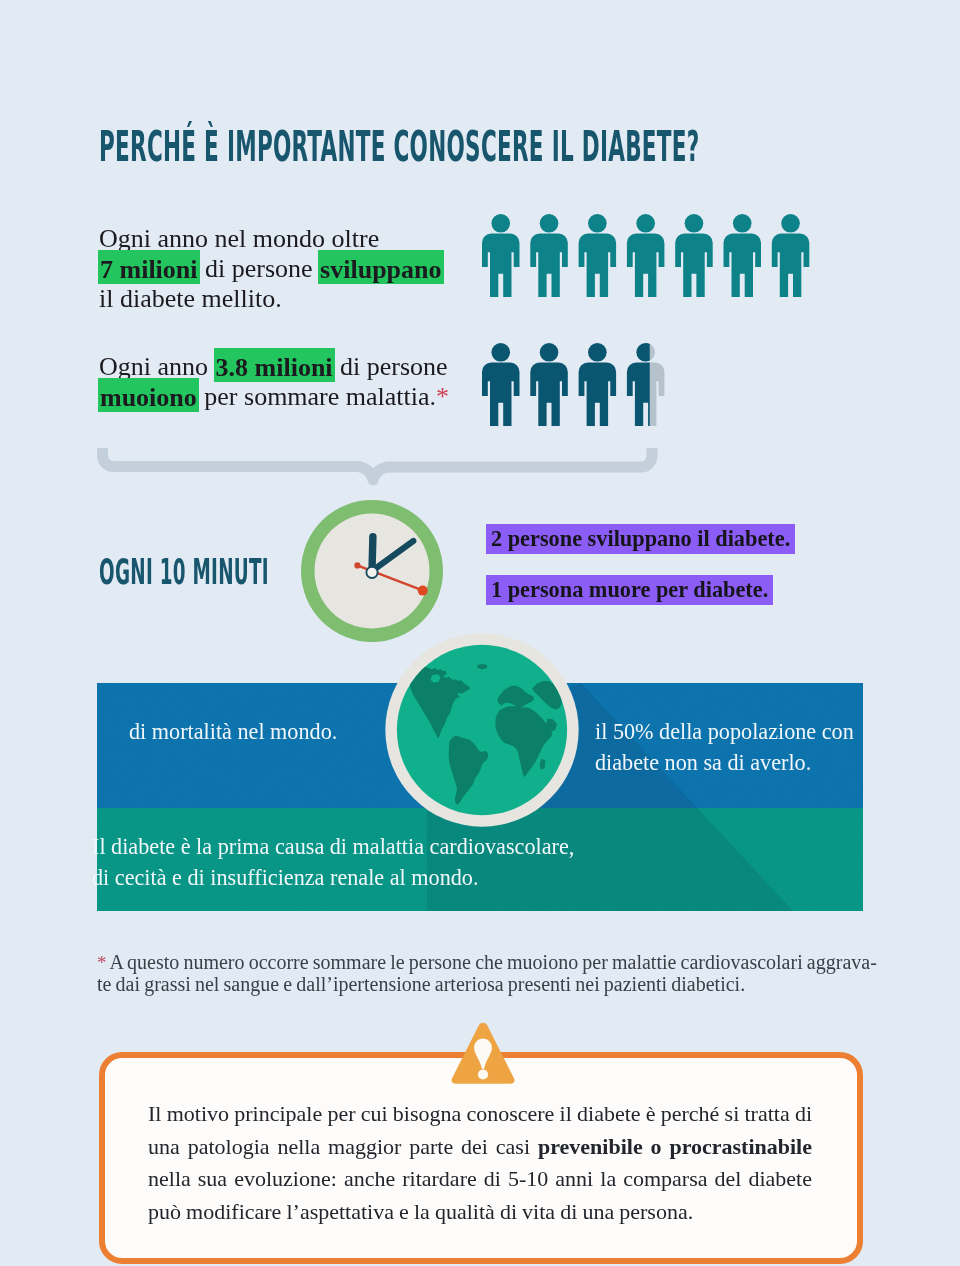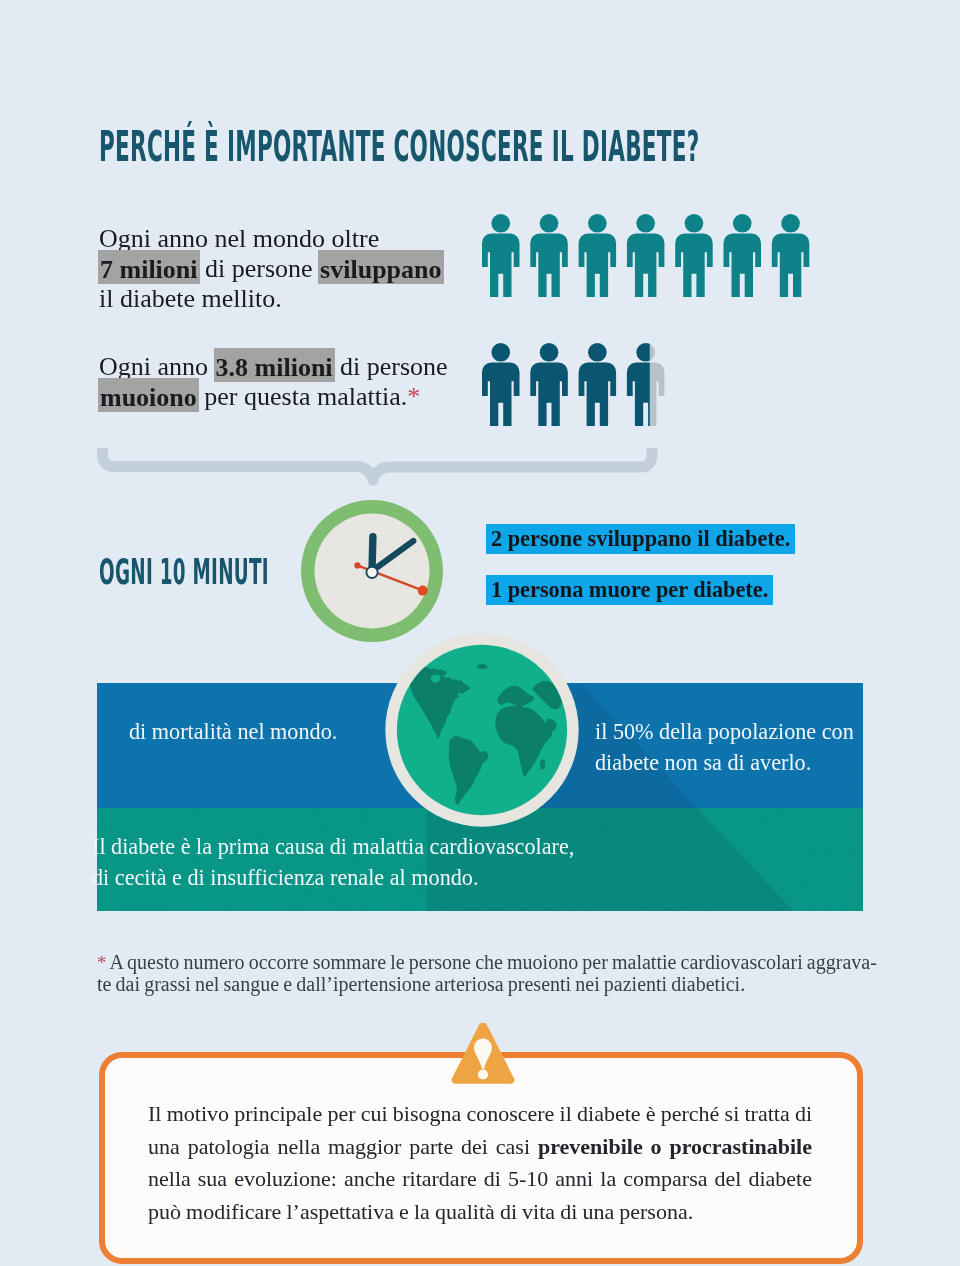--- a/index.html
+++ b/index.html
@@ -18,35 +18,35 @@
 
   
   .headline{position:absolute;left:99px;top:126px;height:42px;line-height:42px;
         font-family:"DejaVu Sans Condensed","DejaVu Sans",sans-serif;font-weight:bold;
         font-size:42px;color:#17566c;white-space:nowrap;
         transform:scaleX(0.570);transform-origin:0 0;letter-spacing:0.5px;}
 
   
   .stat{position:absolute;font-size:26px;color:#1b1b1f;white-space:nowrap;}
   .stat .ln{height:30px;line-height:30px;}
-  .hl{background:#a3a3a3;font-weight:bold;padding:4.5px 2px 0.5px 2px;margin:12px -1px;}
+  .hl{background:#22c55e;font-weight:bold;padding:4.5px 2px 0.5px 2px;margin:12px -1px;}
   .ast{color:#cd4055;}
 
   
   .people-row{position:absolute;}
 
   
   .bracket{position:absolute;}
 
   
   .clock-label{position:absolute;font-family:"DejaVu Sans Condensed","DejaVu Sans",sans-serif;
        font-weight:bold;font-size:35.5px;color:#17566c;white-space:nowrap;
        transform:scaleX(0.575);transform-origin:0 0;letter-spacing:0.5px;}
   .clock{position:absolute;}
-  .note{position:absolute;background:#0ea5e9;font-weight:bold;font-size:22.3px;color:#15151a;
+  .note{position:absolute;background:#8b5cf6;font-weight:bold;font-size:22.3px;color:#15151a;
        white-space:nowrap;padding:0 5px;height:30px;line-height:30px;}
 
   .block-blue{position:absolute;left:97px;top:683px;width:766px;height:125px;background:#0a72ad;}
   .block-green{position:absolute;left:97px;top:808px;width:766px;height:103px;background:#059585;}
   .fact{position:absolute;font-size:22.2px;color:#f2f7fb;line-height:31.4px;}
   .fact.left{left:129px;top:716px;}
   .fact.right{left:595px;top:716px;}
   .fact.bottom{left:92px;top:831px;width:766px;text-align:left;}
   .globe{position:absolute;}
   .globe-shadow-svg{position:absolute;}
@@ -75,21 +75,21 @@
 
 
   <div class="stat" style="left:99px;top:224px;">
     <div class="ln"><span>Ogni anno nel mondo oltre</span></div>
     <div class="ln"><span class="hl">7 milioni</span><span> di persone </span><span class="hl">sviluppano</span></div>
     <div class="ln"><span>il diabete mellito.</span></div>
   </div>
 
   <div class="stat" style="left:99px;top:352px;">
     <div class="ln"><span>Ogni anno </span><span class="hl">3.8 milioni</span><span> di persone</span></div>
-    <div class="ln"><span class="hl">muoiono</span><span> per questa malattia.</span><span class="ast">*</span></div>
+    <div class="ln"><span class="hl">muoiono</span><span> per sommare malattia.</span><span class="ast">*</span></div>
   </div>
 
   <svg class="people-row" width="340" height="90" style="left:482px;top:214px;" viewBox="0 0 340 90">
     <defs>
       <g id="person-shape">
         <circle cx="18.75" cy="9.3" r="9.3"></circle>
         <path d="M 0,28.9 a 9.3,9.3 0 0 1 9.3,-9.3 h 18.9 a 9.3,9.3 0 0 1 9.3,9.3 v 24.1 h -5.8 v -14.8 h -2.2 v 44.7 h -8.3 v -23.2 h -4.9 v 23.2 h -8.3 v -44.7 h -2.2 v 14.8 h -5.8 z"></path>
       </g>
     </defs>
     <g fill="#0d8389">

